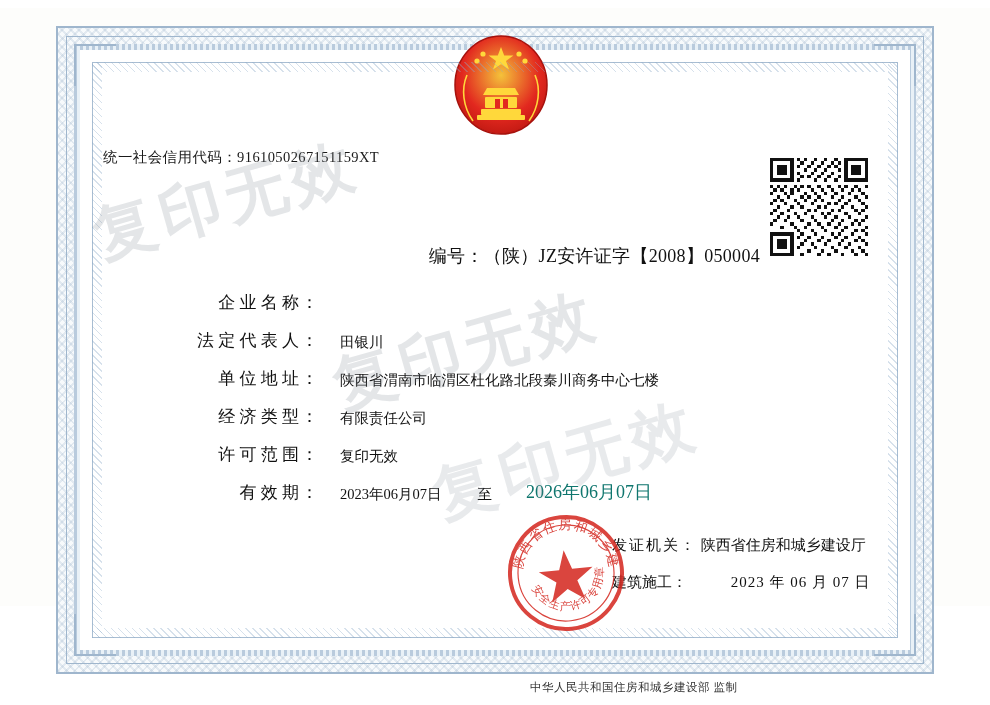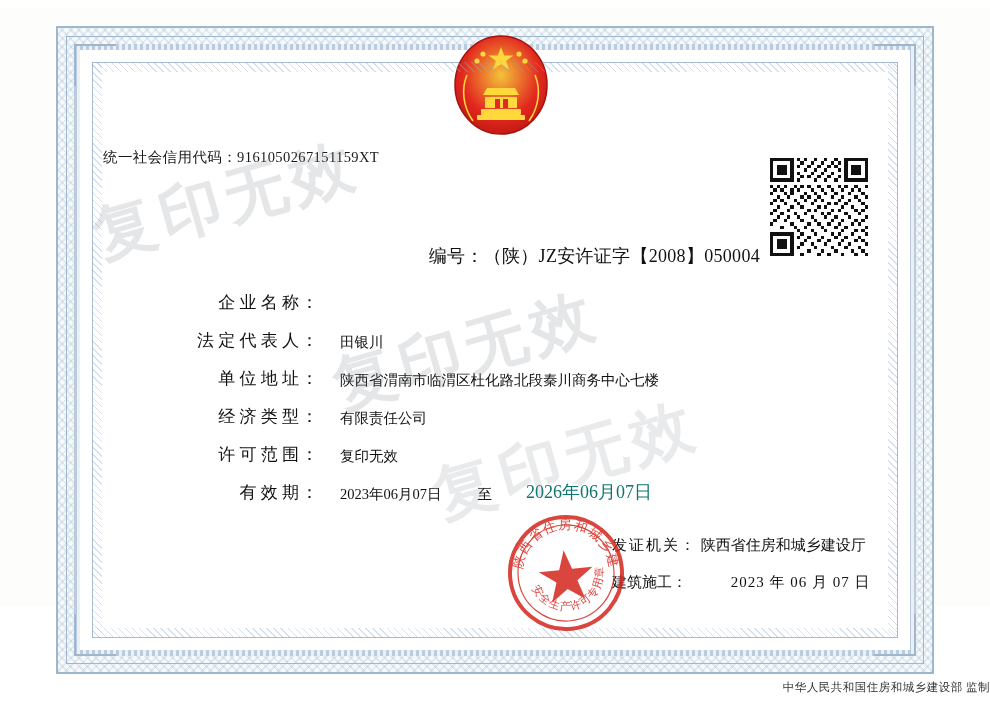--- a/index.html
+++ b/index.html
@@ -132,21 +132,21 @@
     white-space:nowrap;
     transform:rotate(-16deg);
     pointer-events:none;
   }
   .wm1{left:90px;top:150px;}
   .wm2{left:330px;top:300px;}
   .wm3{left:430px;top:410px;color:rgba(120,130,140,.17);}
   
   .footer{
     position:absolute;left:0;top:672px;width:990px;
-    text-align:right;font-size:11.5px;color:#333;letter-spacing:.5px;
+    text-align:left;font-size:11.5px;color:#333;letter-spacing:.5px;
   }
   .footer-inner{display:inline-block;padding-left:530px;}
 </style>
 </head>
 <body>
 
 <div id="cert">
 
   <div class="frame-outer"></div>
   <div class="frame-mid"></div>

